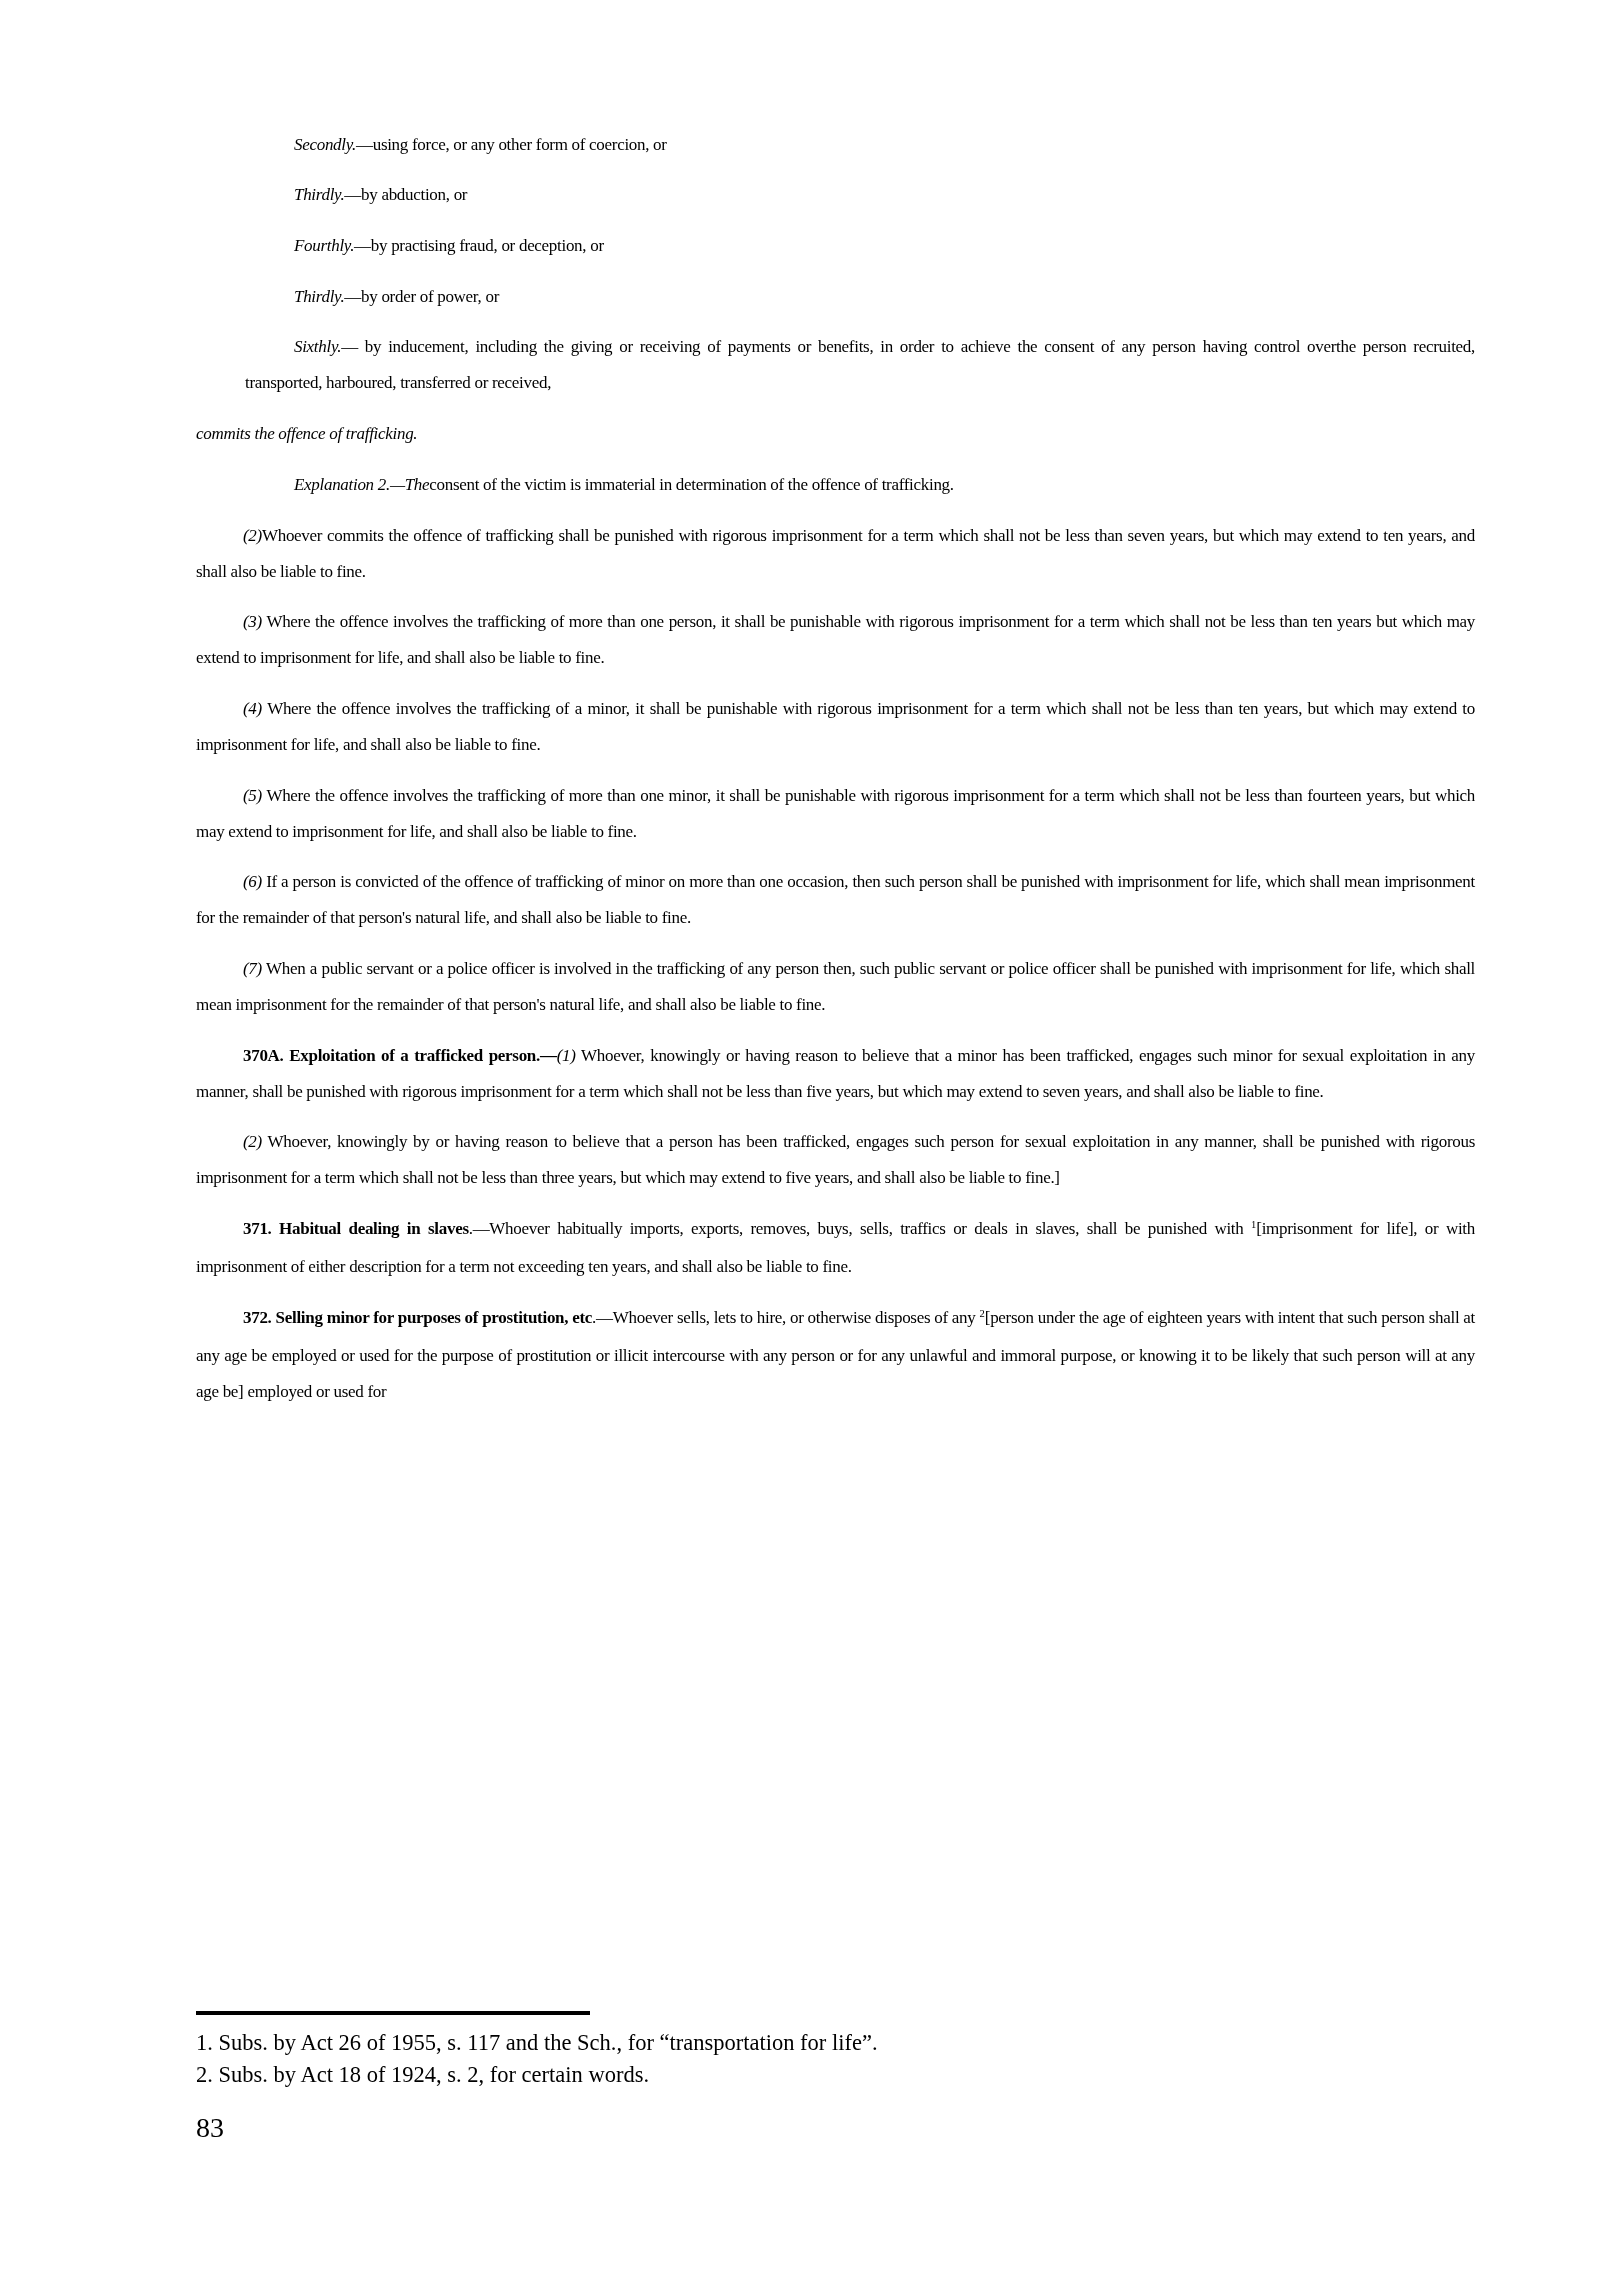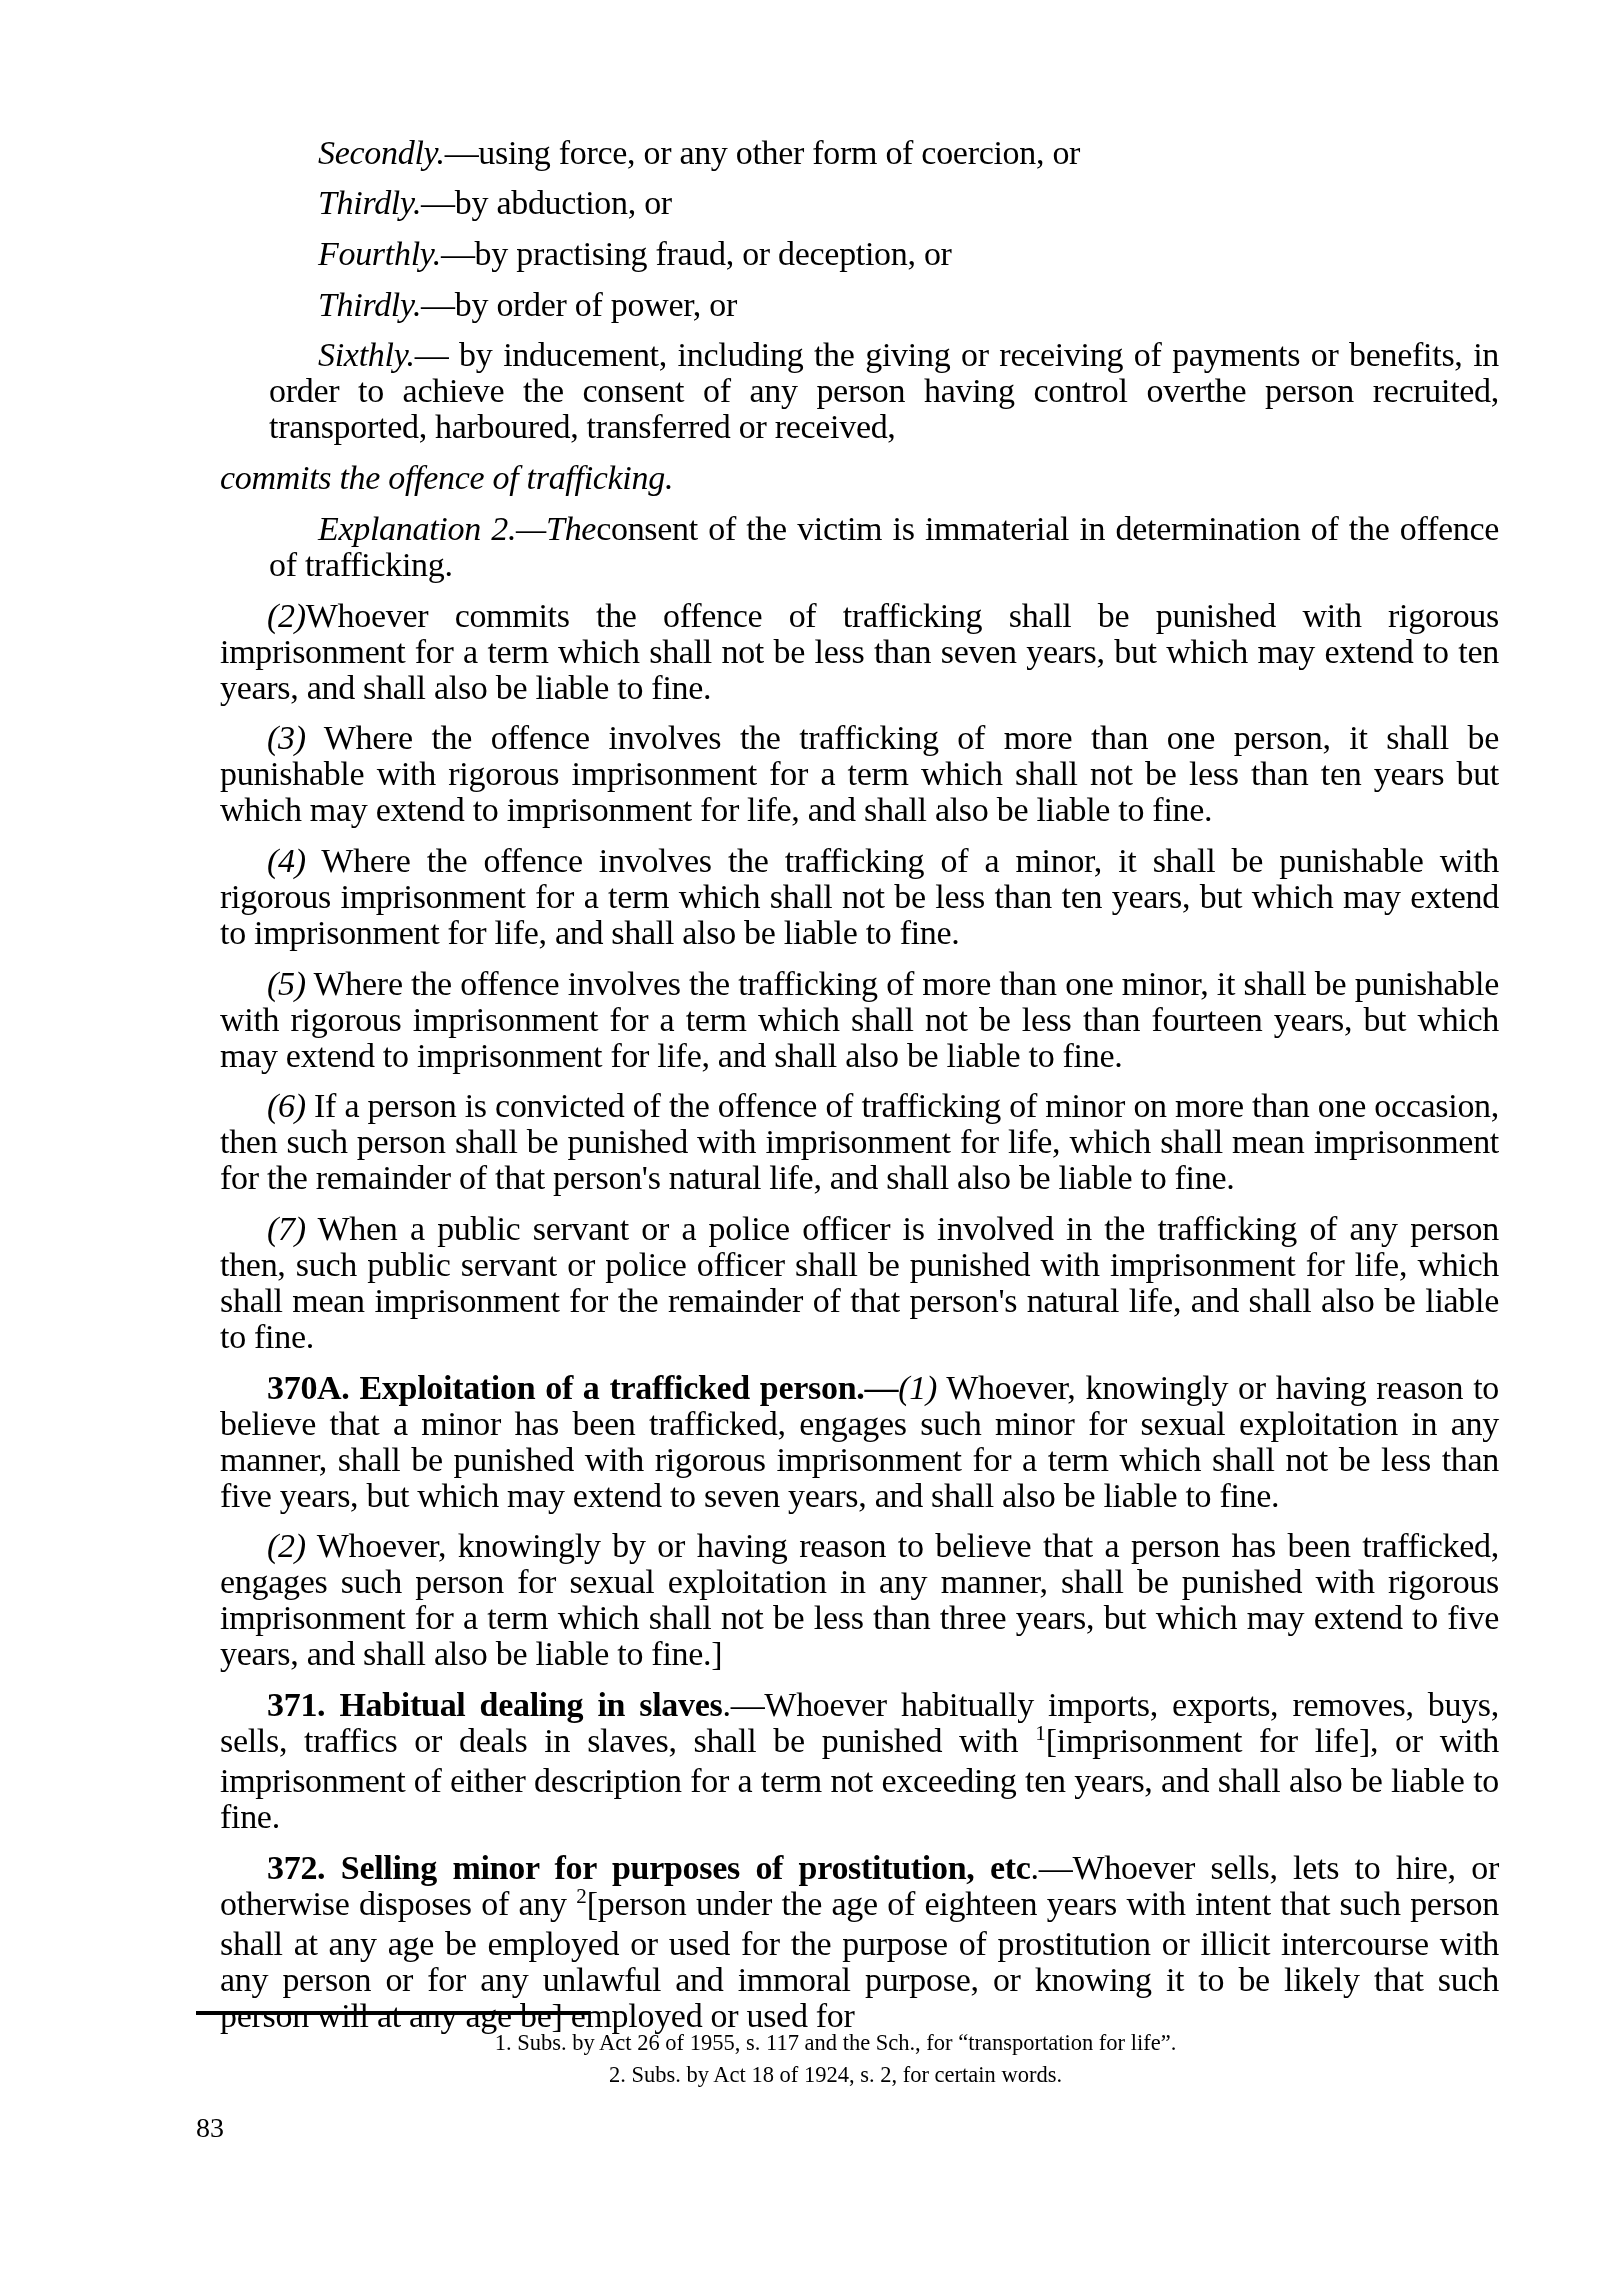--- a/index.html
+++ b/index.html
@@ -12,27 +12,26 @@
     width: 1621px;
     height: 2293px;
     background: #ffffff;
     color: #000000;
     font-family: "Liberation Serif", "DejaVu Serif", serif;
     overflow: hidden;
   }
   .doc-body {
     position: absolute;
     left: 196px;
-    top: 120px;
+    top: 112px;
     width: 1279px;
-    font-size: 34px;
+    font-size: 17px;
     line-height: 36px;
     letter-spacing: -0.3px;
     text-align: justify;
-    margin-left: 24px;
   }
   p.para {
     margin: 14.7px 0;
     padding: 0;
   }
   p.layout-item {
     margin-left: 49px;
     text-indent: 49px;
   }
   p.layout-flush {
@@ -65,21 +64,21 @@
     background: #000000;
   }
   .footnotes {
     margin-top: 11.8px;
     font-size: 22.5px;
     line-height: 32px;
   }
   .footnotes p {
     margin: 0;
     padding: 0;
-    text-align: center;
+    text-align: left;
   }
   .page-number {
     margin-top: 21.6px;
     text-align: left;
     font-size: 28px;
   }
 </style>
 </head>
 <body>
 

